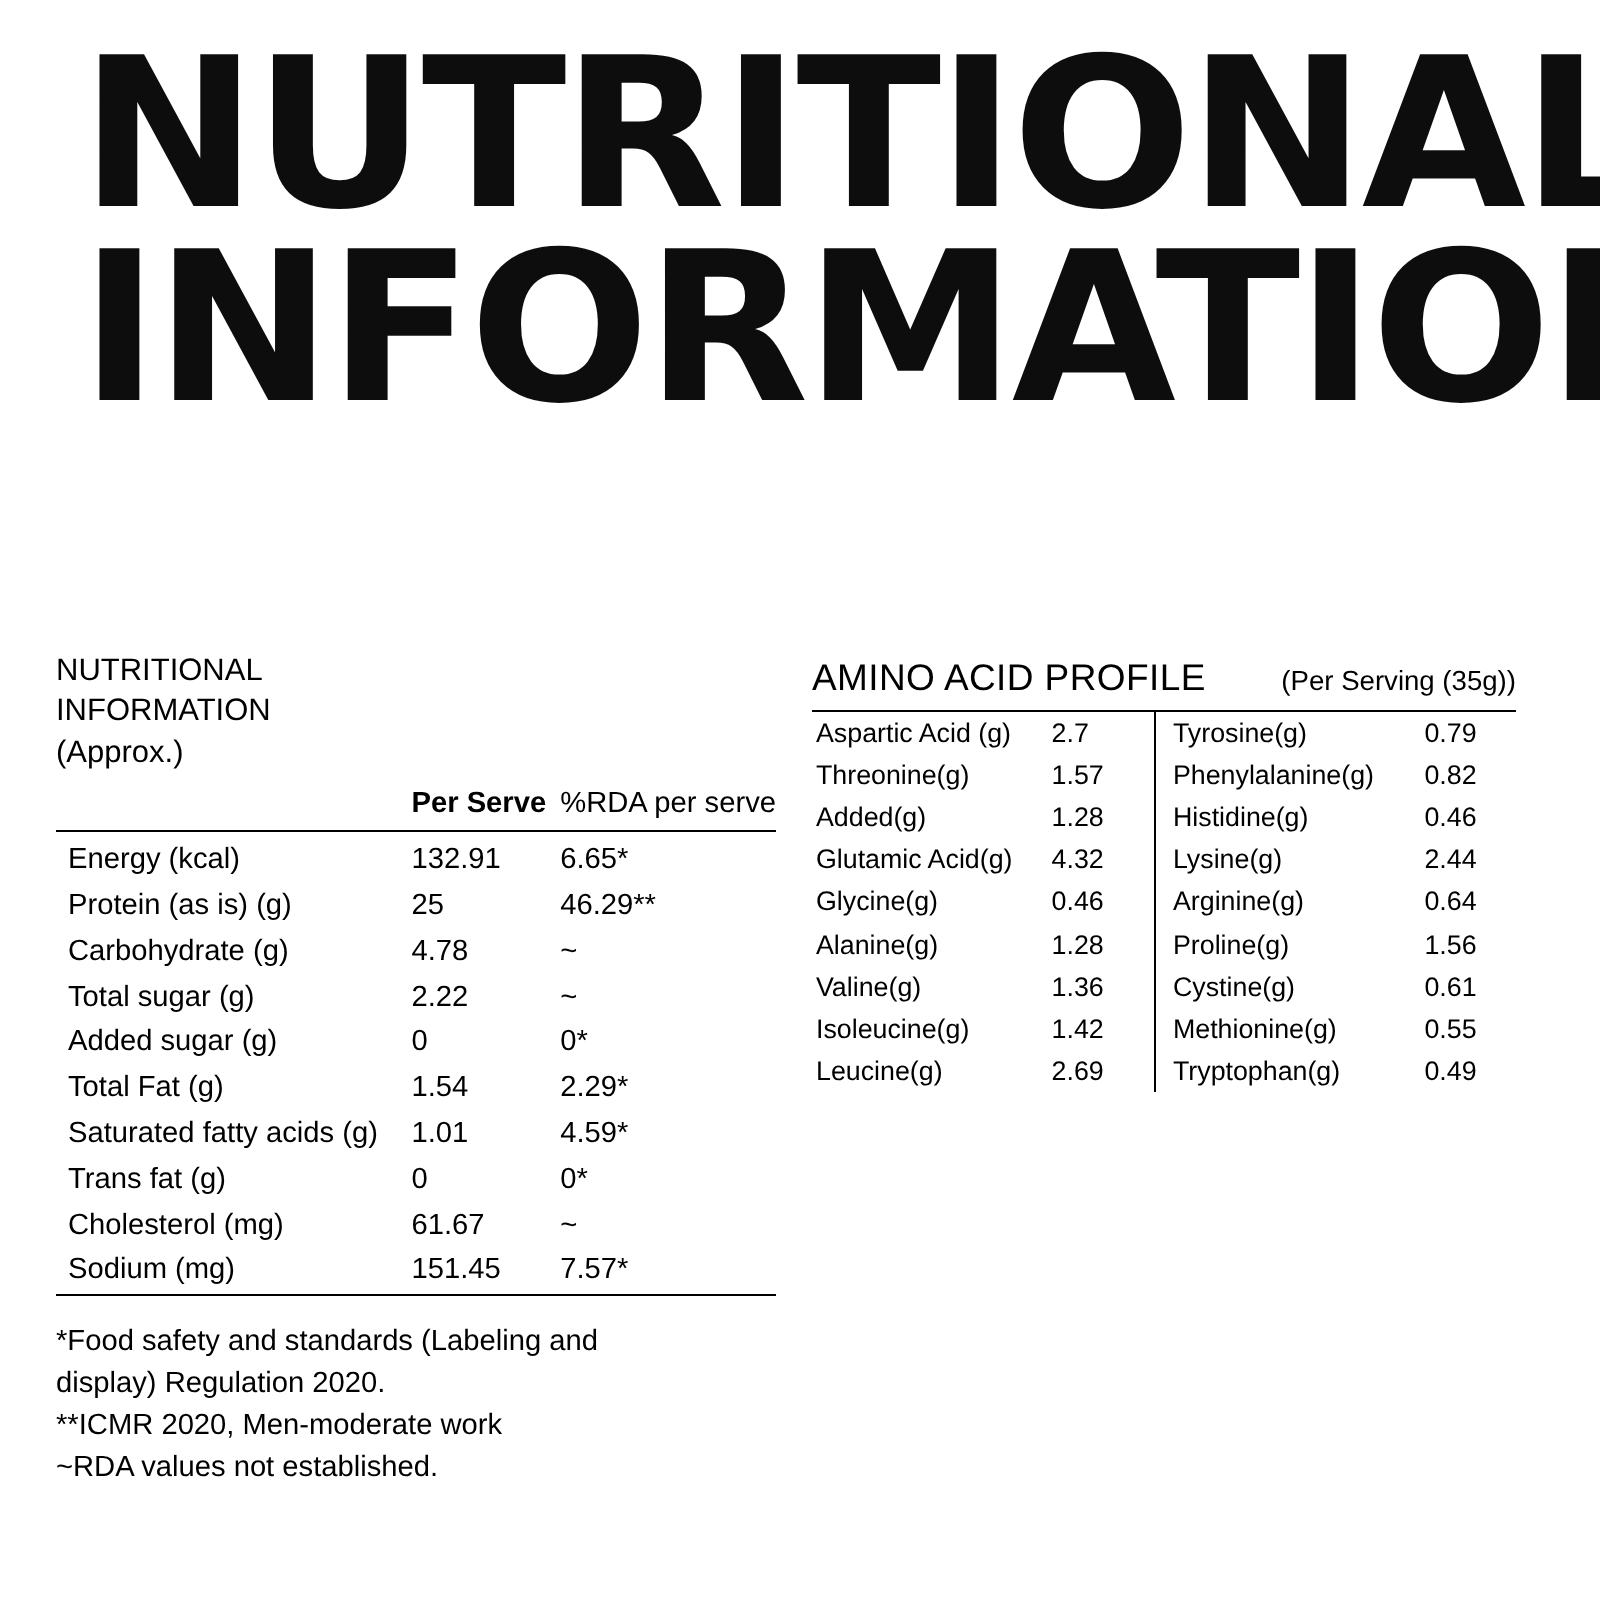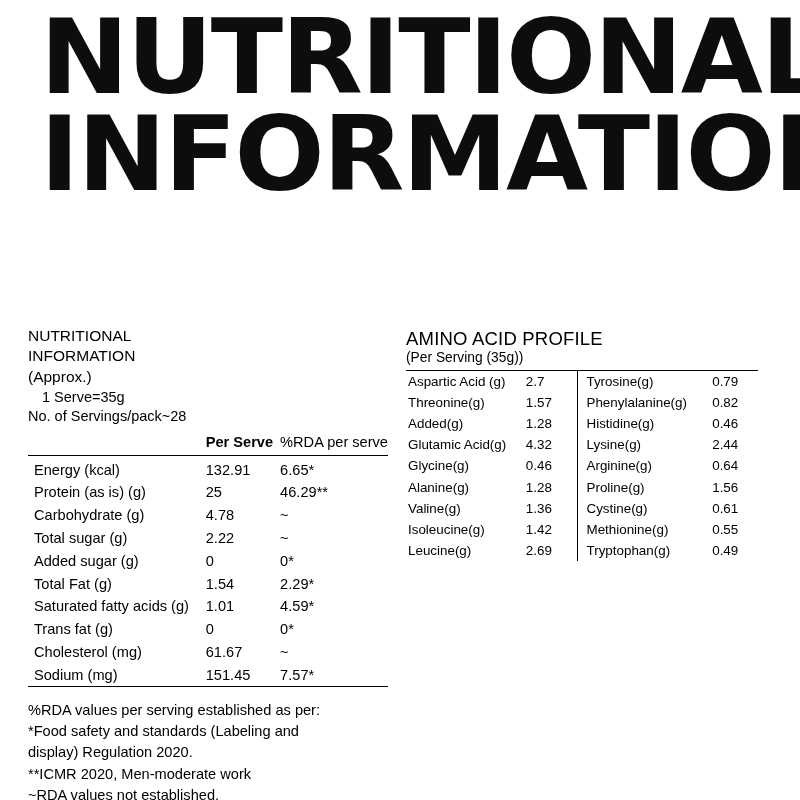--- a/index.html
+++ b/index.html
@@ -13,21 +13,21 @@
     font-family: "Liberation Sans", sans-serif;
     color: #000000;
     position: relative;
     overflow: hidden;
   }
 
   
   .hero {
     position: absolute;
     left: 40px;
-    top: 16px;
+    top: 26px;
     width: 720px;
   }
   .hero-line {
     font-family: "DejaVu Sans", sans-serif;
     font-weight: 700;
     color: #0d0d0d;
     line-height: 0.80;
     letter-spacing: -2px;
     white-space: nowrap;
     transform: scaleX(1.02);
@@ -54,21 +54,20 @@
   
   .left-col {
     width: 360px;
   }
   .nut-head {
     display: flex;
     justify-content: space-between;
     align-items: flex-start;
     font-size: 15.5px;
     line-height: 1.32;
-    flex-direction: column;
   }
   .nut-head-left {
     width: 184px;
   }
   .nut-head-right {
     text-align: left;
     width: 168px;
     font-size: 14.5px;
     padding-top: 1px;
   }
@@ -117,22 +116,21 @@
   .footnotes div { white-space: nowrap; }
 
   
   .right-col {
     width: 352px;
     padding-top: 2px;
   }
   .aa-head {
     display: flex;
     align-items: baseline;
-    justify-content: center;
-    flex-direction: column;
+    justify-content: space-between;
   }
   .aa-title {
     font-size: 18.5px;
     letter-spacing: 0.2px;
     white-space: nowrap;
   }
   .aa-serving {
     font-size: 13.8px;
     white-space: nowrap;
   }
@@ -177,24 +175,20 @@
 
 <div class="content">
 
   <div class="left-col">
 
     <div class="nut-head">
       <div class="nut-head-left">
         <span>NUTRITIONAL INFORMATION</span>
         <div>(Approx.)</div>
       </div>
-      <div class="nut-head-right">
-        <div>1 Serve=35g</div>
-        <div>No. of Servings/pack~28</div>
-      </div>
     </div>
 
     <table class="nut-table">
       <thead>
         <tr>
           <th class="c1"></th>
           <th class="c2">Per Serve</th>
           <th class="c3">%RDA per serve</th>
         </tr>
       </thead>
@@ -246,21 +240,20 @@
         </tr>
         <tr class="rule-bot">
           <td class="c1">Sodium (mg)</td>
           <td class="c2">151.45</td>
           <td class="c3">7.57*</td>
         </tr>
       </tbody>
     </table>
 
     <div class="footnotes">
-      <div>%RDA values per serving established as per:</div>
       <div>*Food safety and standards (Labeling and</div>
       <div>display) Regulation 2020.</div>
       <div>**ICMR 2020, Men-moderate work</div>
       <div>~RDA values not established.</div>
     </div>
   </div>
 
   <div class="right-col">
     <div class="aa-head">
       <div class="aa-title">AMINO ACID PROFILE</div>

